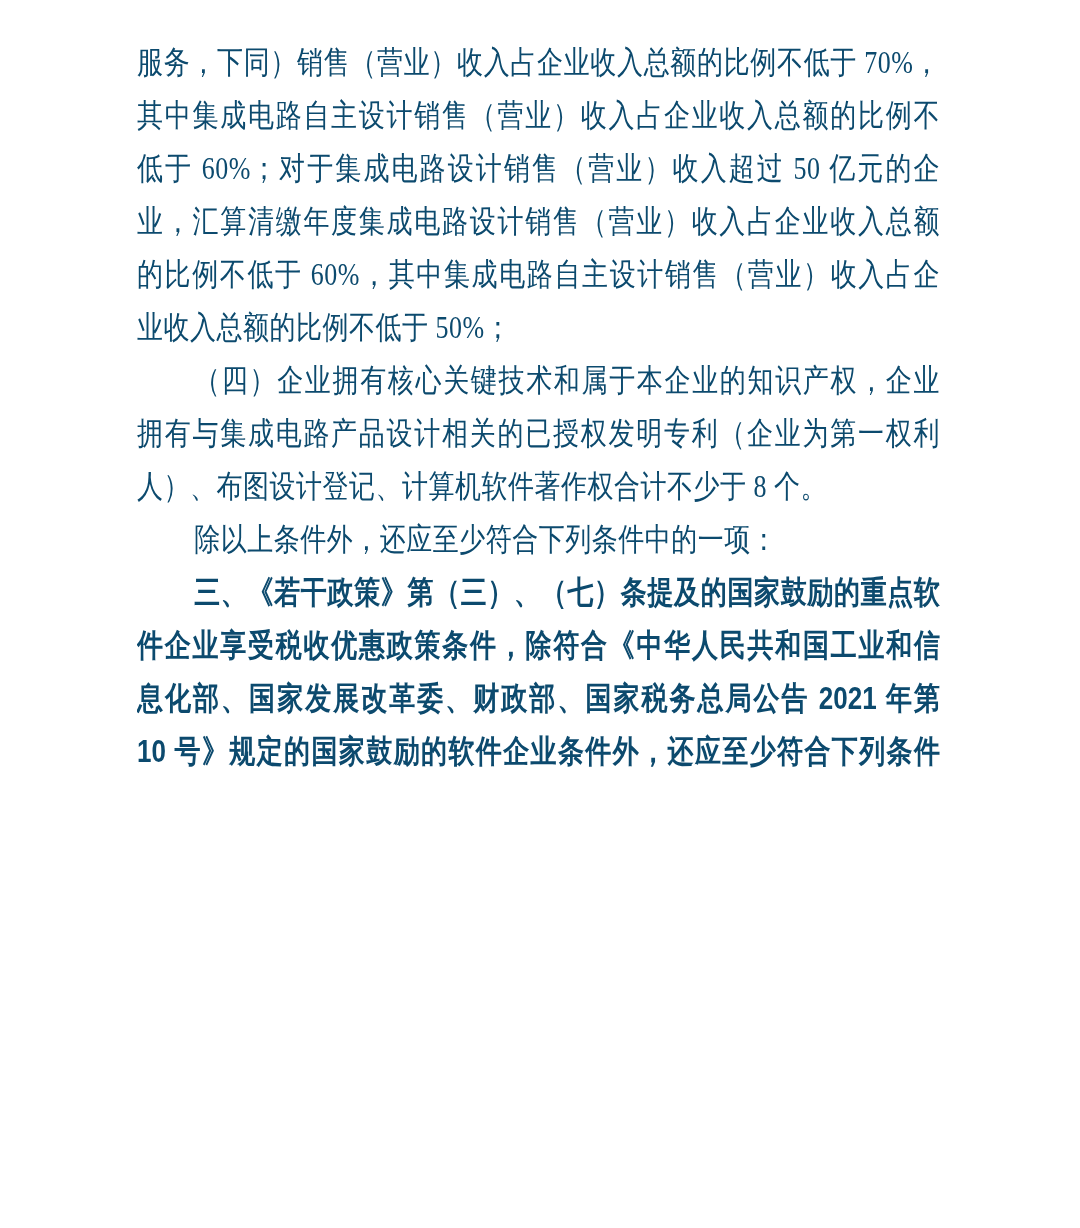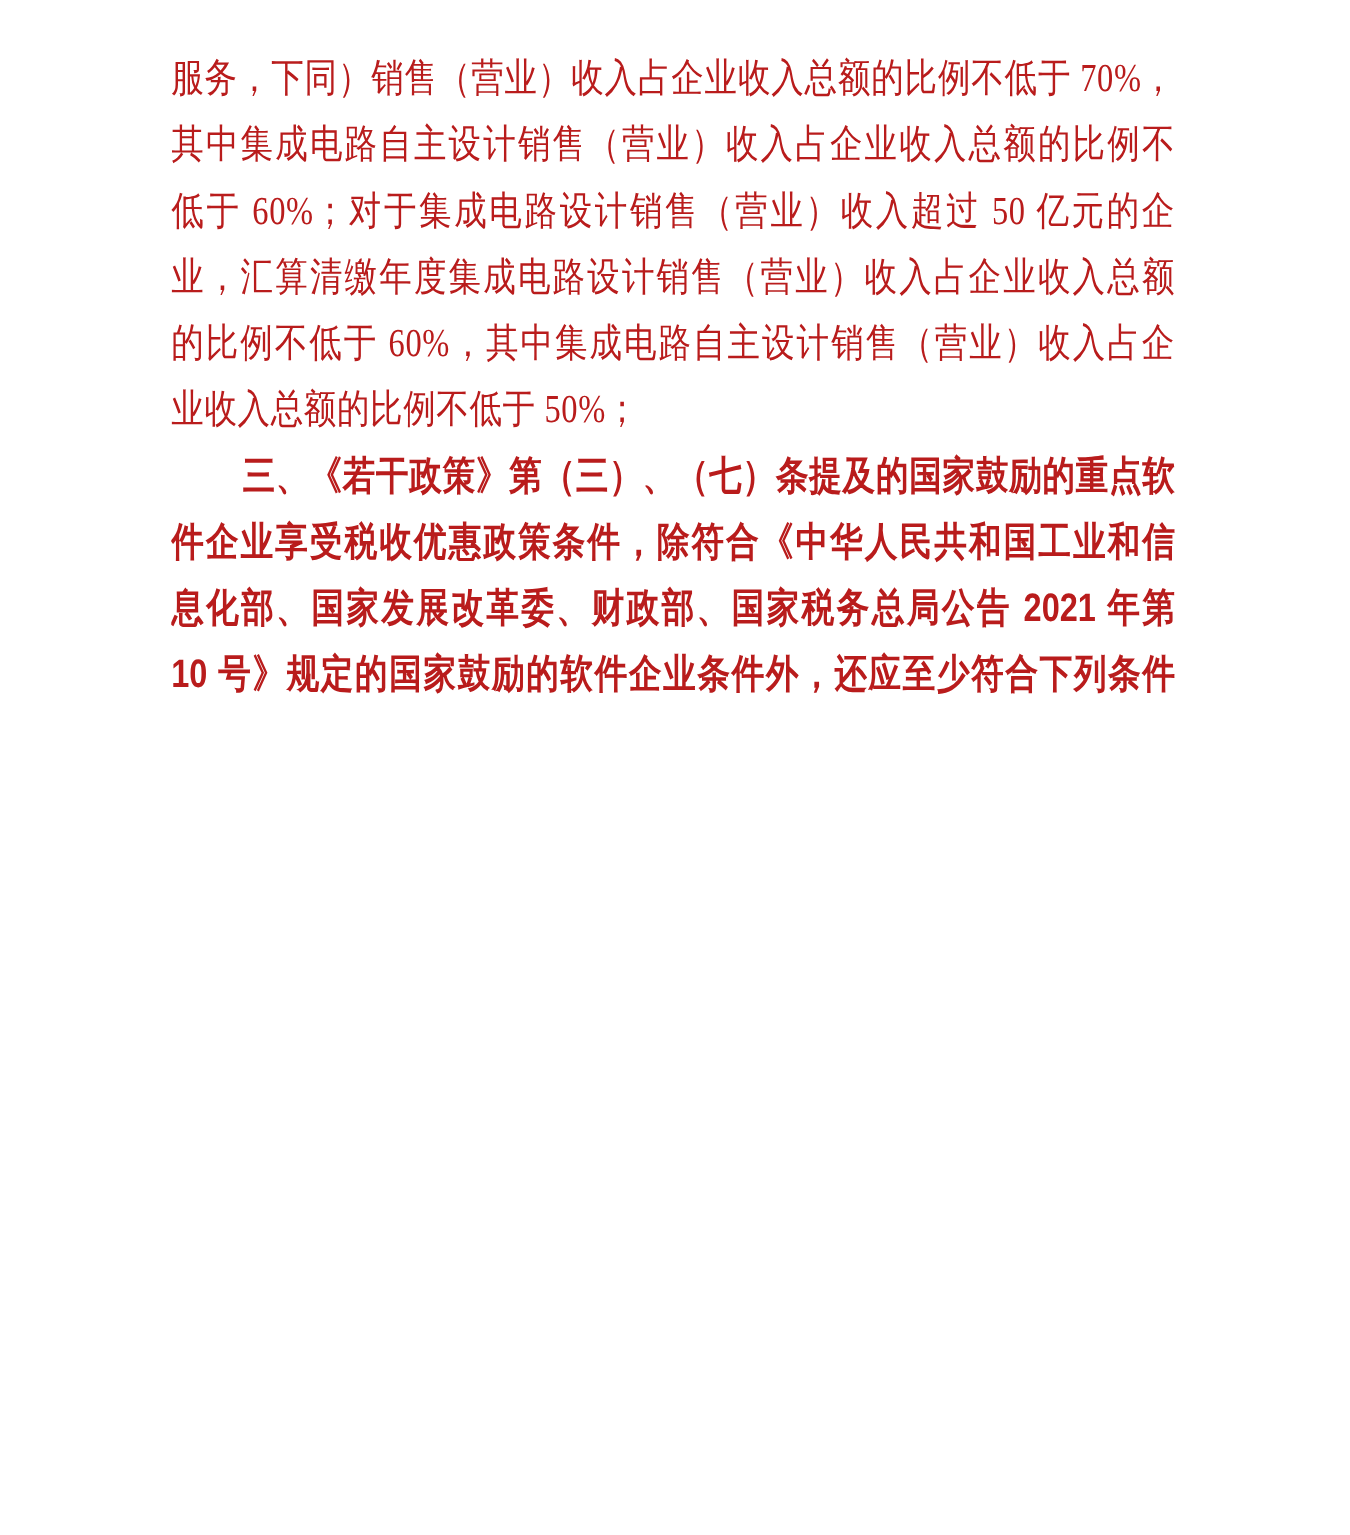--- a/index.html
+++ b/index.html
@@ -43,28 +43,36 @@
   }
   .bold-sans .line {
     font-family: "Liberation Sans", sans-serif;
     font-weight: 700;
     letter-spacing: 0px;
   }
 </style>
 </head>
 <body style="background: rgb(255, 255, 255);">
 
-<div class="doc" style="color: #b91c1c;">
+<div class="doc" style="color: #0c4a6e;">
     <div class="paragraph">
       <div class="line justify">服务，下同）销售（营业）收入占企业收入总额的比例不低于 70%，</div>
       <div class="line justify">其中集成电路自主设计销售（营业）收入占企业收入总额的比例不</div>
       <div class="line justify">低于 60%；对于集成电路设计销售（营业）收入超过 50 亿元的企</div>
       <div class="line justify">业，汇算清缴年度集成电路设计销售（营业）收入占企业收入总额</div>
       <div class="line justify">的比例不低于 60%，其中集成电路自主设计销售（营业）收入占企</div>
       <div class="line">业收入总额的比例不低于 50%；</div>
+    </div>
+    <div class="paragraph">
+      <div class="line justify indent">（四）企业拥有核心关键技术和属于本企业的知识产权，企业</div>
+      <div class="line justify">拥有与集成电路产品设计相关的已授权发明专利（企业为第一权利</div>
+      <div class="line">人）、布图设计登记、计算机软件著作权合计不少于 8 个。</div>
+    </div>
+    <div class="paragraph">
+      <div class="line indent">除以上条件外，还应至少符合下列条件中的一项：</div>
     </div>
     <div class="paragraph bold-sans">
       <div class="line justify indent">三、《若干政策》第（三）、（七）条提及的国家鼓励的重点软</div>
       <div class="line justify">件企业享受税收优惠政策条件，除符合《中华人民共和国工业和信</div>
       <div class="line justify">息化部、国家发展改革委、财政部、国家税务总局公告 2021 年第</div>
       <div class="line justify">10 号》规定的国家鼓励的软件企业条件外，还应至少符合下列条件</div>
     </div>
   </div>
 
 </body></html>

